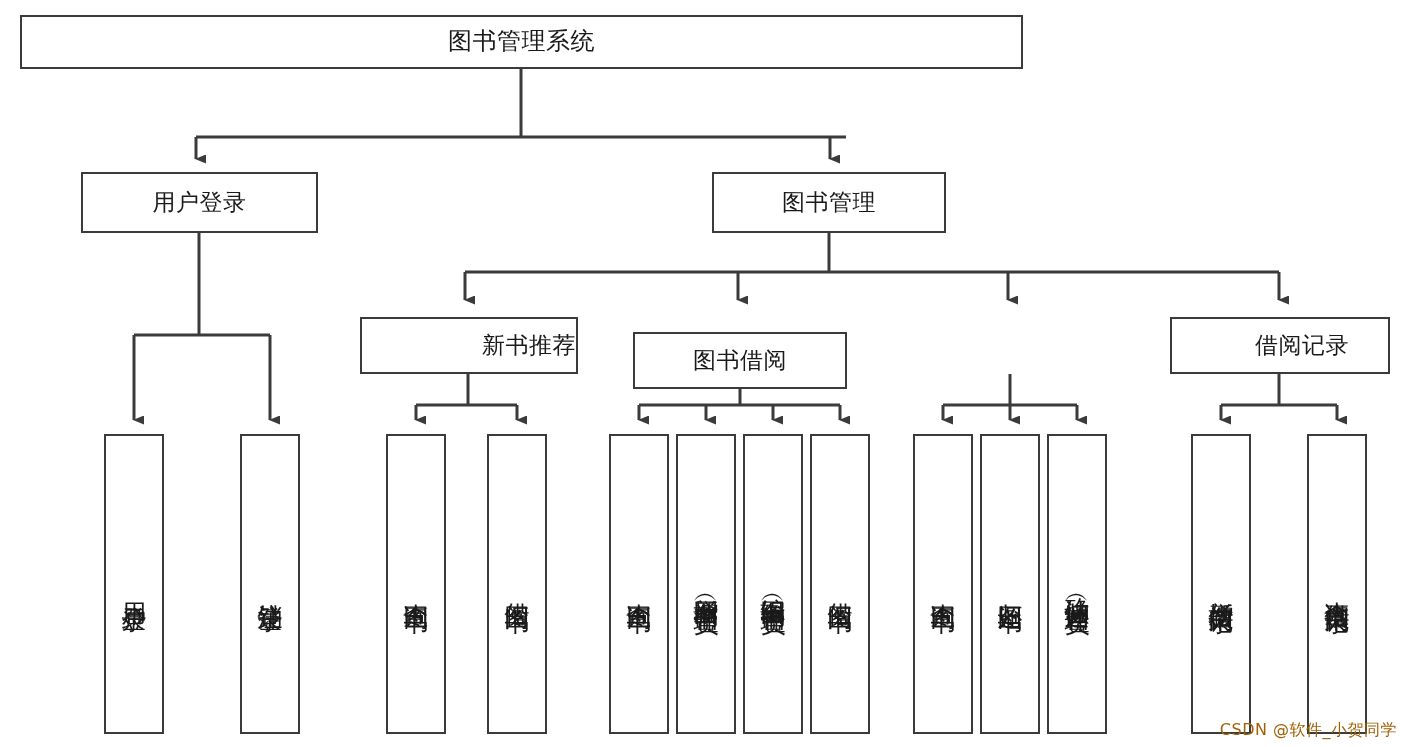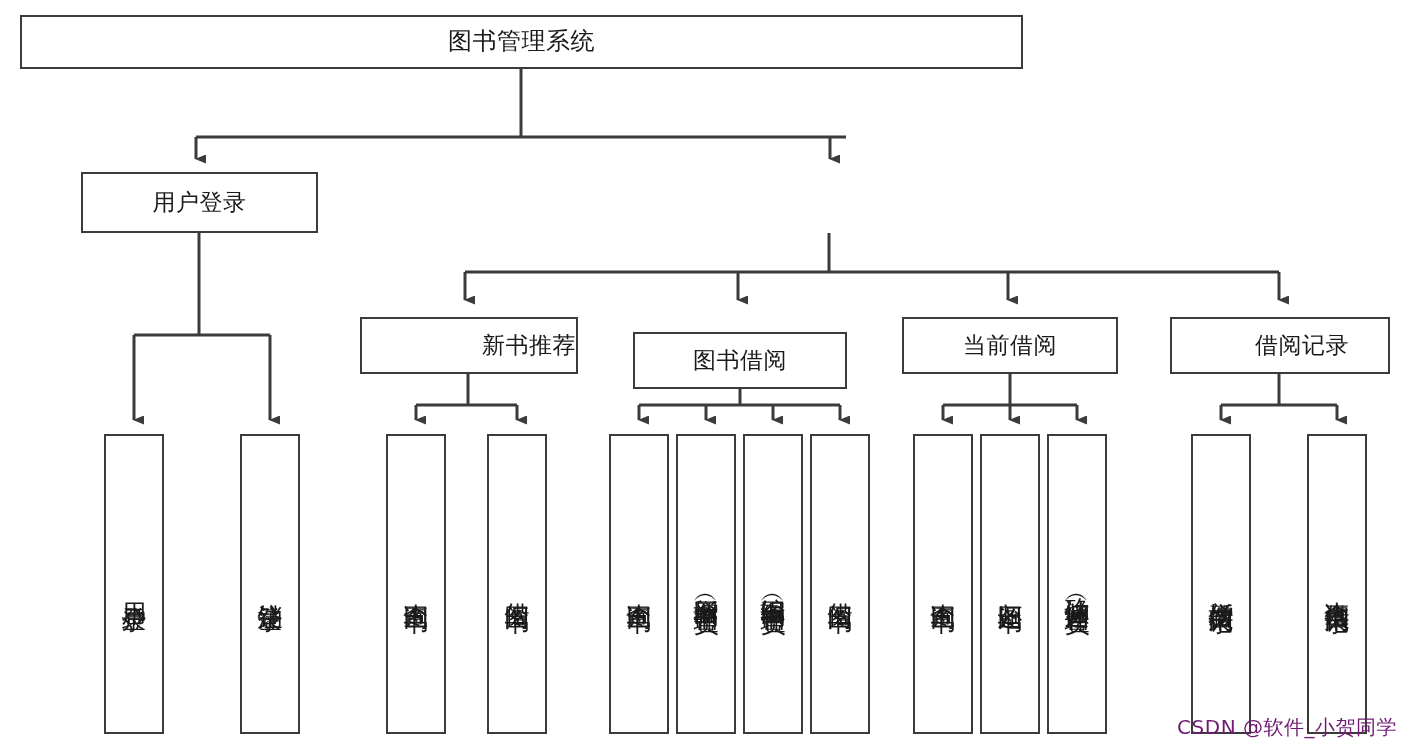--- a/index.html
+++ b/index.html
@@ -60,22 +60,22 @@
     text-orientation: upright;
     font-size: 25px;
     line-height: 1.08;
     letter-spacing: 2px;
     max-height: 100%;
   }
   .watermark {
     position: absolute;
     right: 8px;
     bottom: 6px;
-    font-size: 20px;
-    color: #701a75;
+    font-size: 16px;
+    color: #a16207;
     letter-spacing: 0.5px;
     white-space: nowrap;
   }
 </style>
 </head>
 <body>
 
 <div id="canvas">
 
   <svg class="wires" viewBox="0 0 1405 747">
@@ -128,30 +128,30 @@
     </g>
   </svg>
 
   <div class="node horiz root" style="left:20px; top:15px; width:1003px; height:54px;">
     <span class="lbl">图书管理系统</span>
   </div>
 
   <div class="node horiz" style="left:81px; top:172px; width:237px; height:61px;">
     <span class="lbl">用户登录</span>
   </div>
+  <div class="node horiz" style="left:712px; top:172px; width:234px; height:61px;">
+    <span class="lbl">图书管理</span>
+  </div>
 
   <div class="node horiz" style="left:360px; top:317px; width:218px; height:57px;justify-content:flex-end;">
     <span class="lbl">新书推荐</span>
   </div>
   <div class="node horiz" style="left:633px; top:332px; width:214px; height:57px;">
     <span class="lbl">图书借阅</span>
   </div>
-  <div class="node horiz" style="left:902px; top:317px; width:216px; height:57px;">
-    <span class="lbl">当前借阅</span>
-  </div>
   <div class="node horiz" style="left:1170px; top:317px; width:220px; height:57px;padding-left:44px;">
     <span class="lbl">借阅记录</span>
   </div>
 
   <div class="node vert" style="left:104px; top:434px; width:60px; height:300px;">
     <span class="lbl">用户登录</span>
   </div>
   <div class="node vert" style="left:240px; top:434px; width:60px; height:300px;">
     <span class="lbl">注销登录</span>
   </div>

